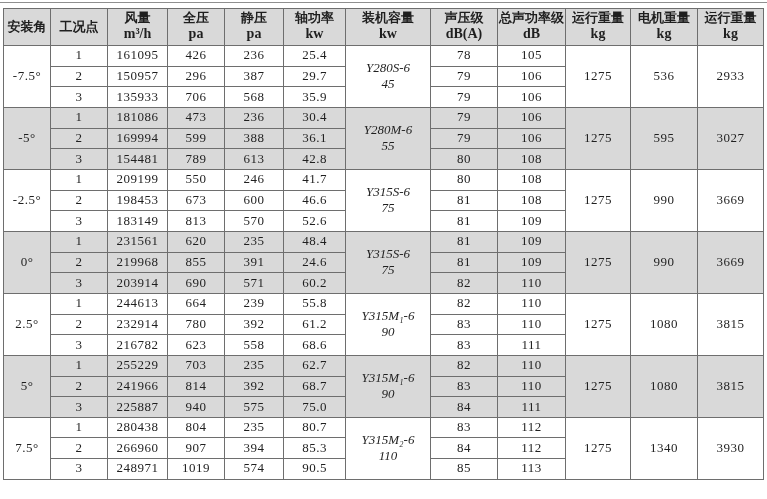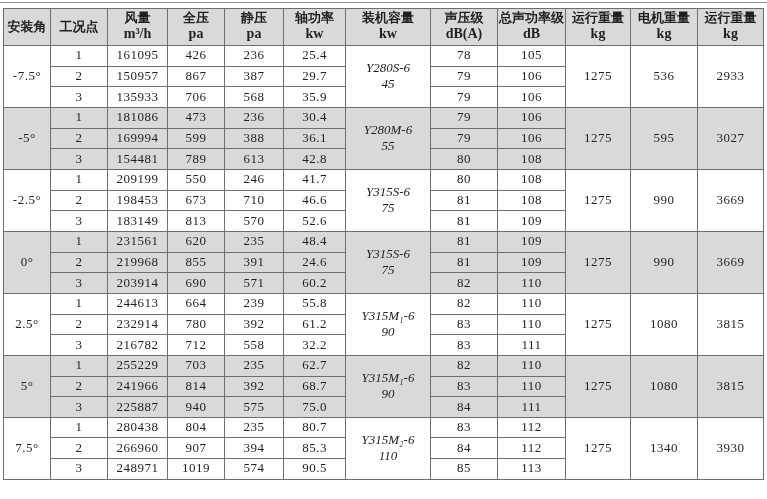--- a/index.html
+++ b/index.html
@@ -104,21 +104,21 @@
         </td>
         <td class="num">78</td>
         <td class="num">105</td>
         <td rowspan="3" class="num">1275</td>
         <td rowspan="3" class="num">536</td>
         <td rowspan="3" class="num">2933</td>
       </tr>
       <tr>
         <td class="num">2</td>
         <td class="num">150957</td>
-        <td class="num">867</td>
+        <td class="num">296</td>
         <td class="num">387</td>
         <td class="num">29.7</td>
         <td class="num">79</td>
         <td class="num">106</td>
       </tr>
       <tr>
         <td class="num">3</td>
         <td class="num">135933</td>
         <td class="num">706</td>
         <td class="num">568</td>
@@ -175,21 +175,21 @@
         <td class="num">80</td>
         <td class="num">108</td>
         <td rowspan="3" class="num">1275</td>
         <td rowspan="3" class="num">990</td>
         <td rowspan="3" class="num">3669</td>
       </tr>
       <tr>
         <td class="num">2</td>
         <td class="num">198453</td>
         <td class="num">673</td>
-        <td class="num">710</td>
+        <td class="num">600</td>
         <td class="num">46.6</td>
         <td class="num">81</td>
         <td class="num">108</td>
       </tr>
       <tr>
         <td class="num">3</td>
         <td class="num">183149</td>
         <td class="num">813</td>
         <td class="num">570</td>
         <td class="num">52.6</td>
@@ -253,23 +253,23 @@
         <td class="num">232914</td>
         <td class="num">780</td>
         <td class="num">392</td>
         <td class="num">61.2</td>
         <td class="num">83</td>
         <td class="num">110</td>
       </tr>
       <tr>
         <td class="num">3</td>
         <td class="num">216782</td>
-        <td class="num">712</td>
+        <td class="num">623</td>
         <td class="num">558</td>
-        <td class="num">32.2</td>
+        <td class="num">68.6</td>
         <td class="num">83</td>
         <td class="num">111</td>
       </tr>
       <tr class="shaded">
         <td rowspan="3" class="num">5°</td>
         <td class="num">1</td>
         <td class="num">255229</td>
         <td class="num">703</td>
         <td class="num">235</td>
         <td class="num">62.7</td>

